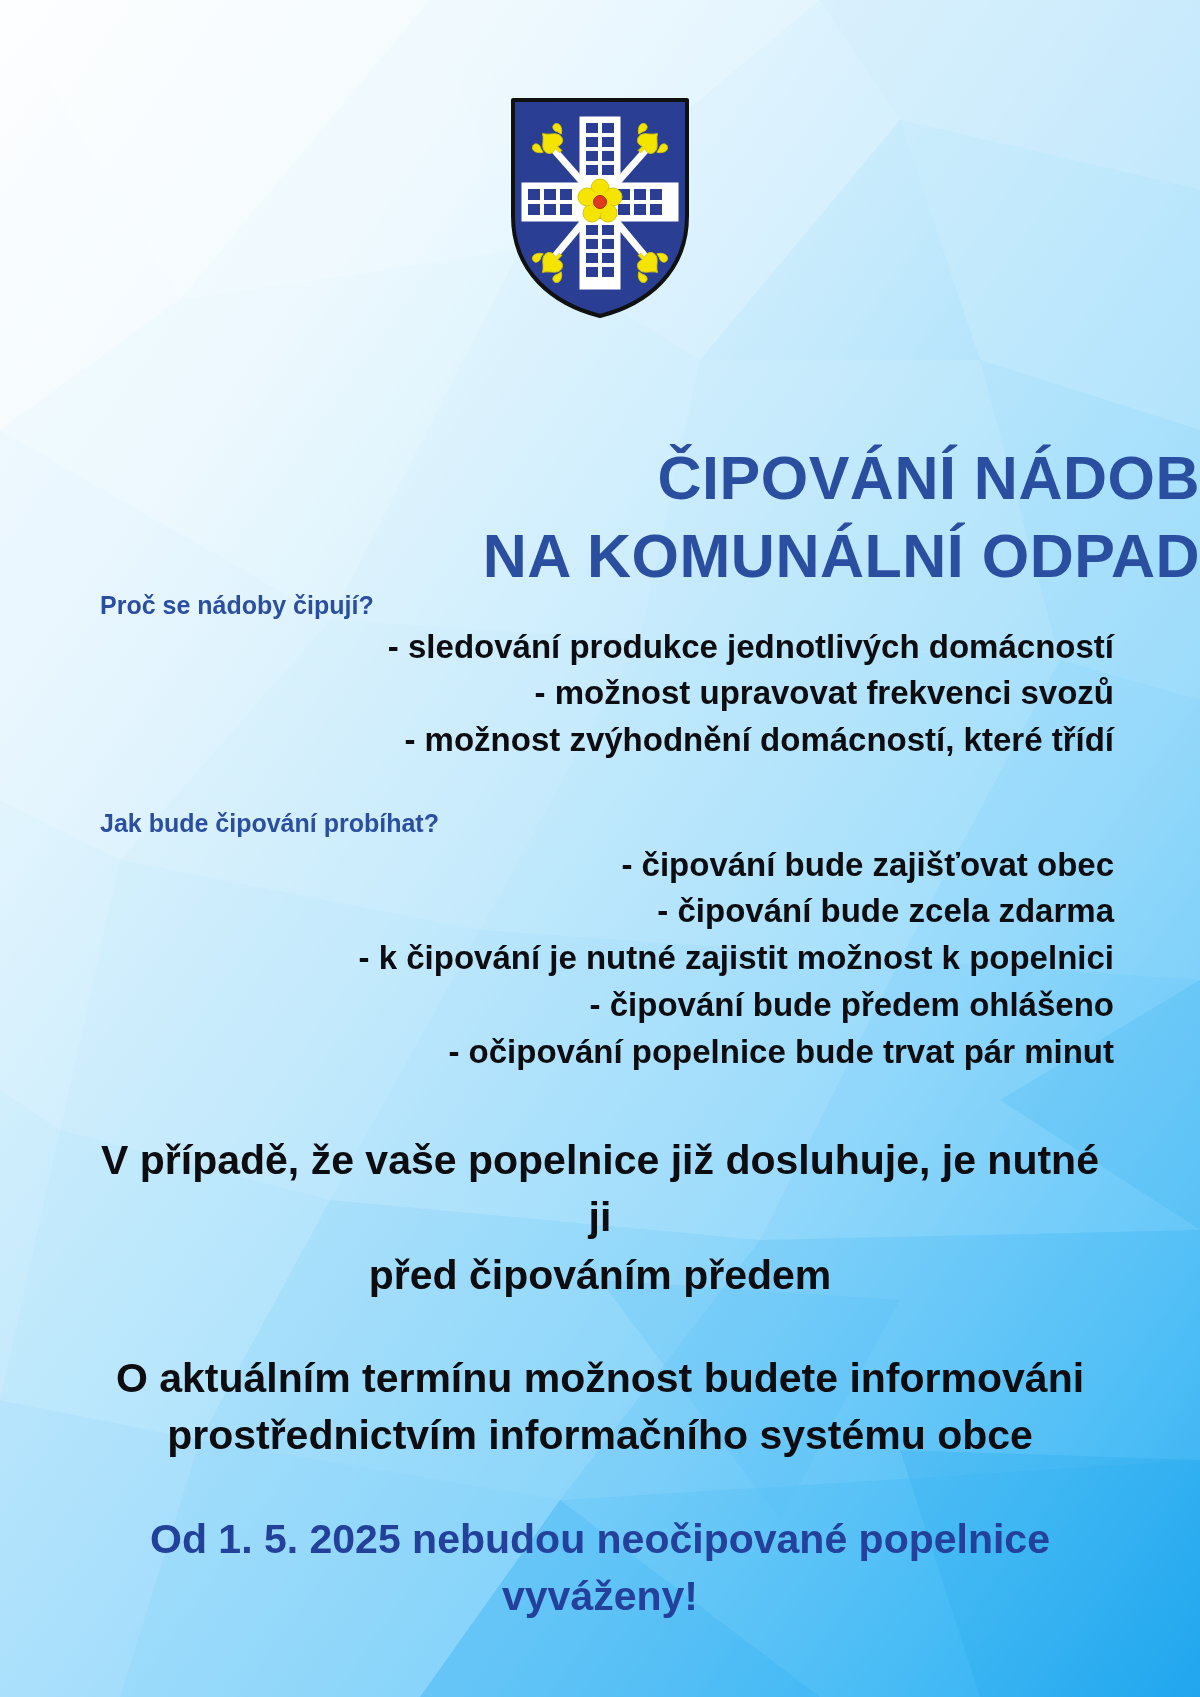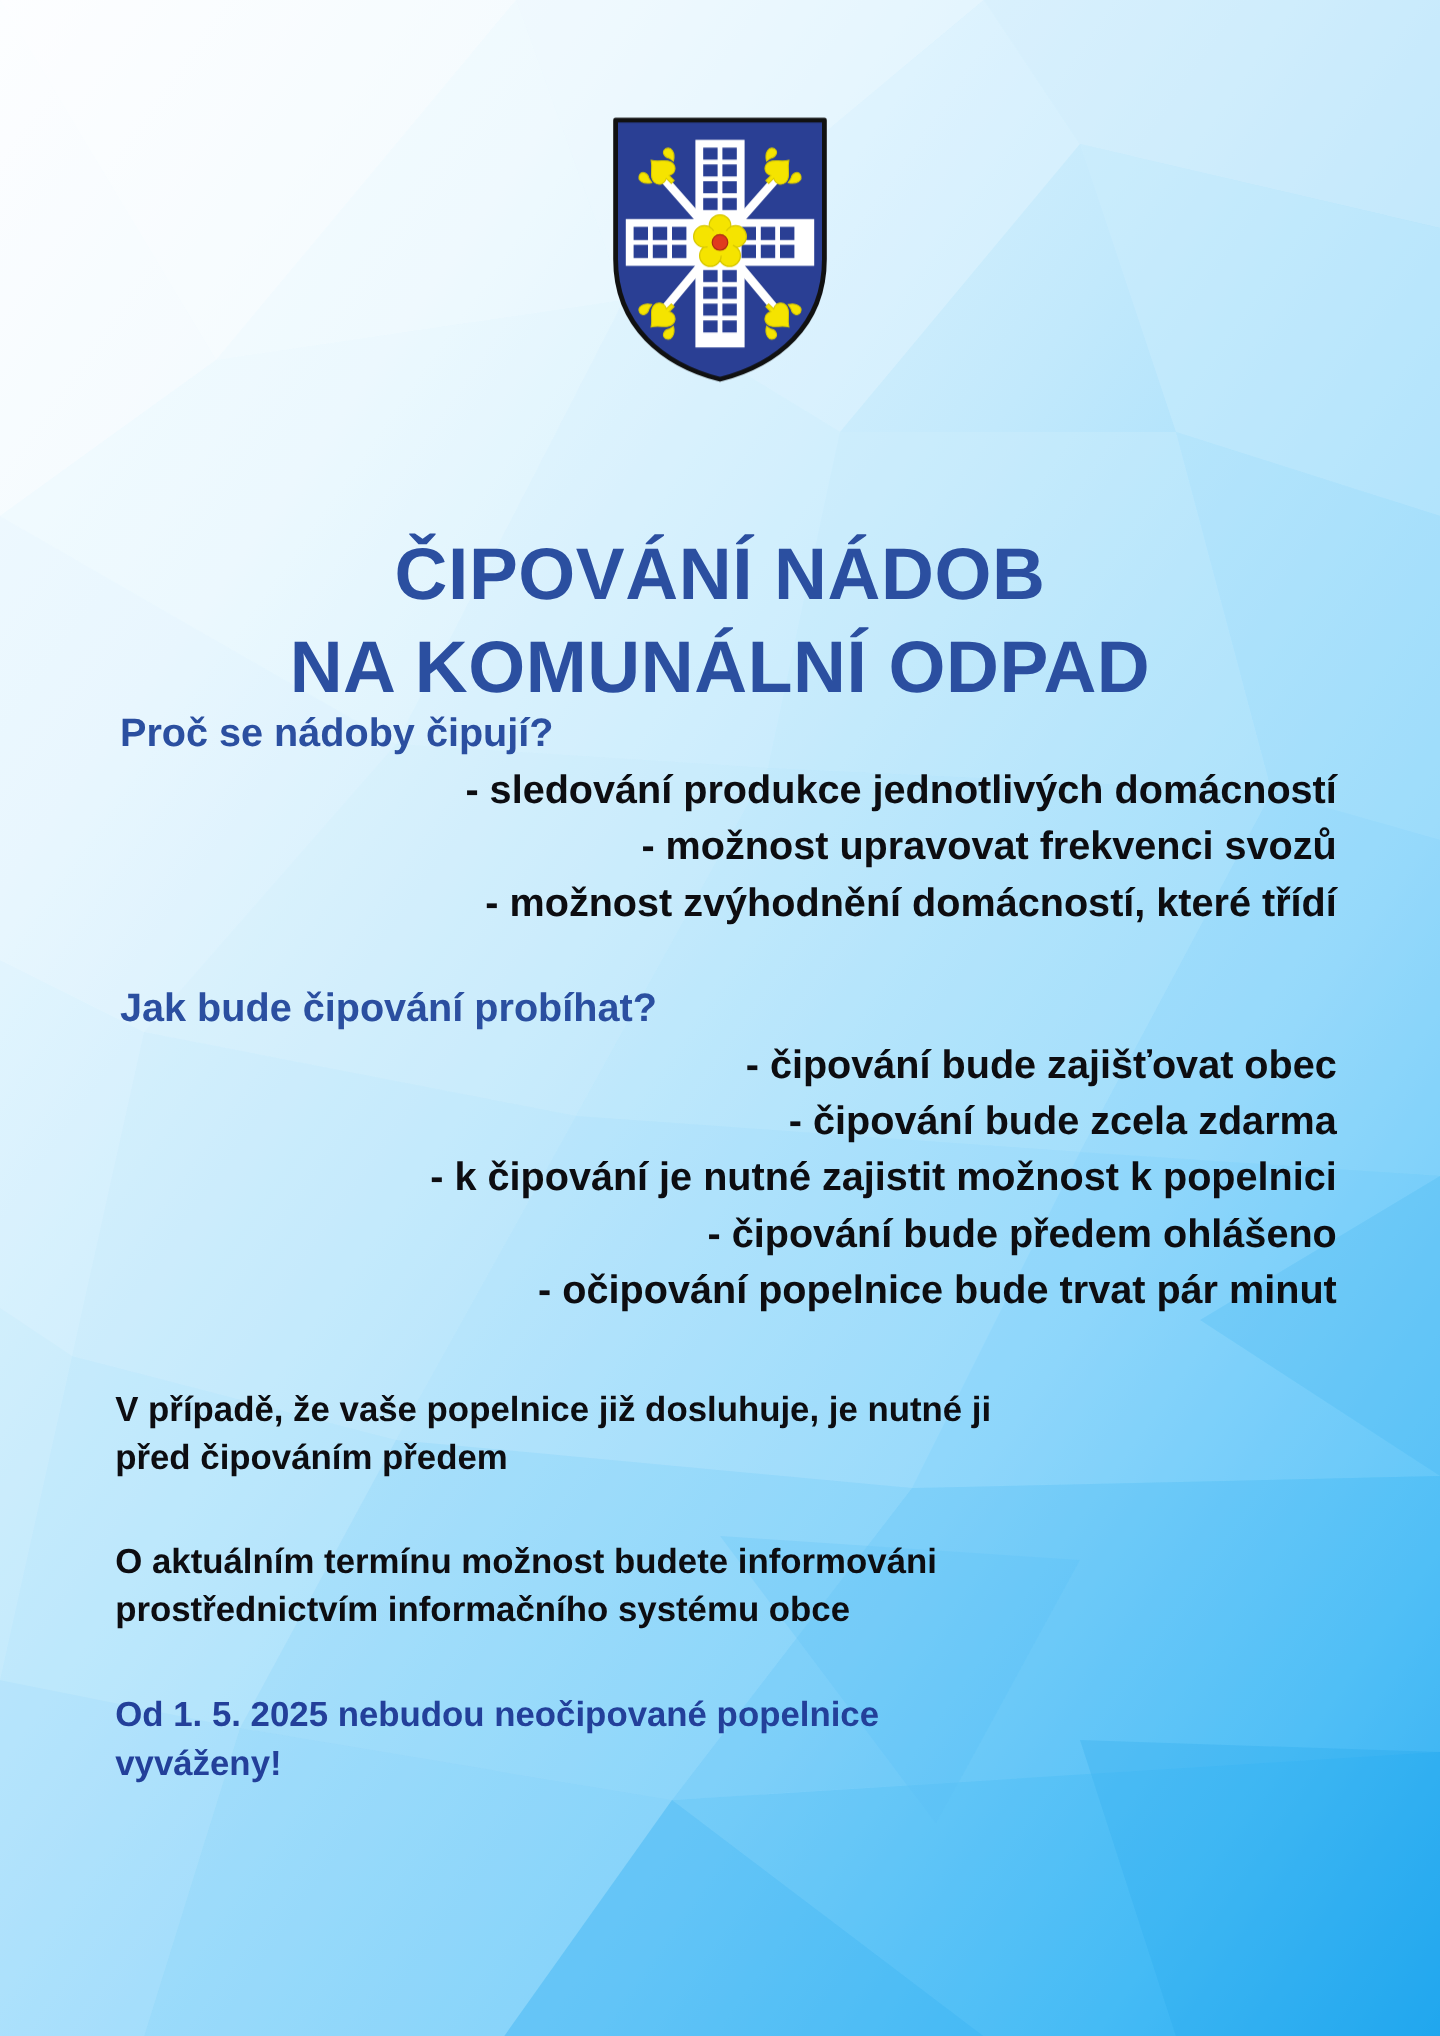--- a/index.html
+++ b/index.html
@@ -43,21 +43,21 @@
     height: 224px;
     display: block;
   }
 
   
   .headline {
     position: absolute;
     left: 0;
     right: 0;
     top: 398px;
-    text-align: center;
+    text-align: right;
     color: #2b4fa0;
     font-weight: bold;
     font-size: 61px;
     line-height: 1.28;
     letter-spacing: 0.5px;
     font-family: "Liberation Sans", sans-serif;
   }
   .headline .hl-line { display: block; white-space: nowrap; }
 
   
@@ -68,21 +68,21 @@
     top: 588px;
     padding: 0 86px;
     box-sizing: border-box;
   }
 
   .section { margin: 0 0 6px 0; }
 
   .sec-heading {
     color: #2b4fa0;
     font-weight: bold;
-    font-size: 33px;
+    font-size: 25px;
     line-height: 1.42;
     margin: 0 0 0 14px;
     white-space: nowrap;
   }
 
   ul.bullets {
     list-style: none;
     margin: 0;
     padding: 0 0 0 22px;
     text-align: right;
@@ -95,23 +95,23 @@
     white-space: nowrap;
   }
 
   .gap-sm { height: 36px; }
   .gap-md { height: 46px; }
   .gap-lg { height: 50px; }
 
   .para {
     color: #0d0d11;
     font-weight: bold;
-    font-size: 29px;
+    font-size: 41px;
     line-height: 1.40;
-    text-align: left;
+    text-align: center;
     margin: 0;
     padding: 0 10px;
   }
   .para.accent {
     color: #23409a;
   }
   .para .ln { display: block; }
 </style>
 </head>
 <body>

